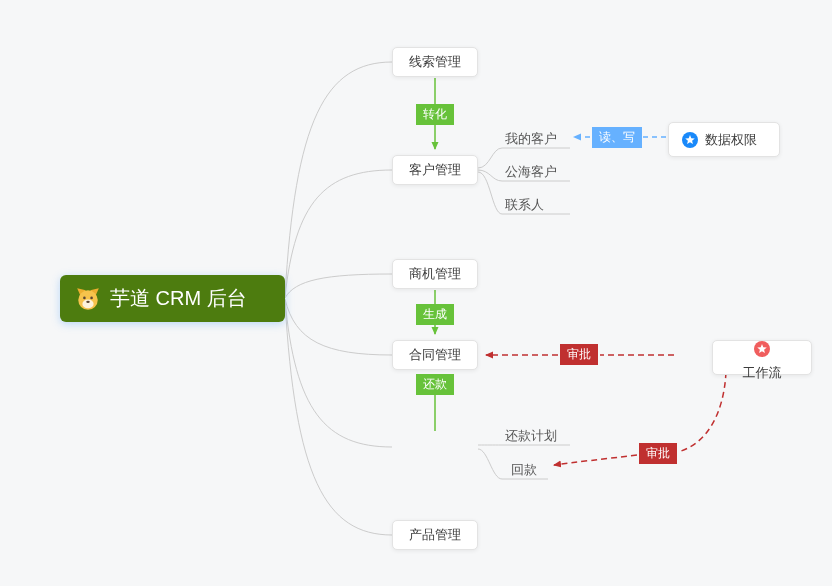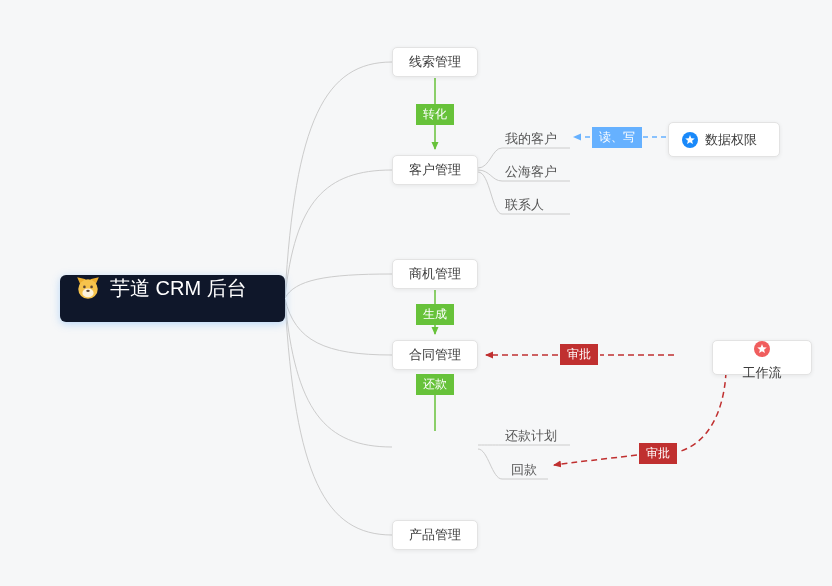--- a/index.html
+++ b/index.html
@@ -14,22 +14,22 @@
   .node{
     position:absolute;background:#fff;border:1px solid #e3e3e3;border-radius:5px;
     box-shadow:0 1px 4px rgba(0,0,0,.07);
     display:flex;align-items:center;justify-content:center;
     font-size:13px;color:#3c3c3c;box-sizing:border-box;white-space:nowrap;
   }
   .module{width:86px;height:30px;}
   .side-node{height:35px;justify-content:flex-start;padding:0 13px;gap:7px;}
   .root-node{
     position:absolute;left:60px;top:275px;width:225px;height:47px;
-    background:#0f172a;border-radius:6px;
-    display:flex;align-items:flex-start;padding-left:15px;gap:9px;box-sizing:border-box;
+    background:#4d7c0f;border-radius:6px;
+    display:flex;align-items:center;padding-left:15px;gap:9px;box-sizing:border-box;
     color:#fff;font-size:20px;font-weight:500;
     box-shadow:0 2px 8px rgba(74,158,249,.35);white-space:nowrap;
   }
   .badge{
     position:absolute;height:21px;border-radius:0;color:#fff;font-size:12px;
     display:flex;align-items:center;justify-content:center;padding:9px 7px;
     box-sizing:border-box;white-space:nowrap;
   }
   .badge.green{background:#67c23a;}
   .badge.blue{background:#66b1ff;}

